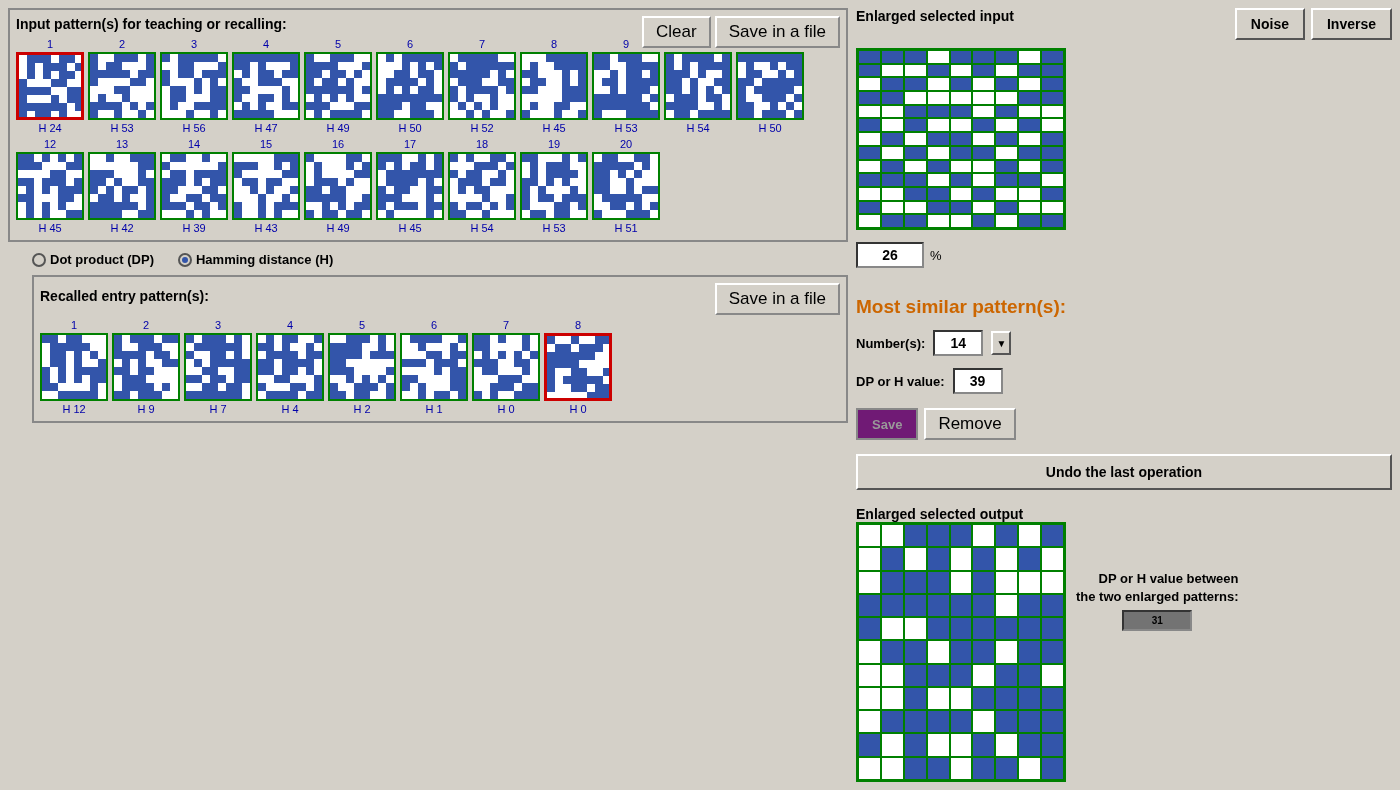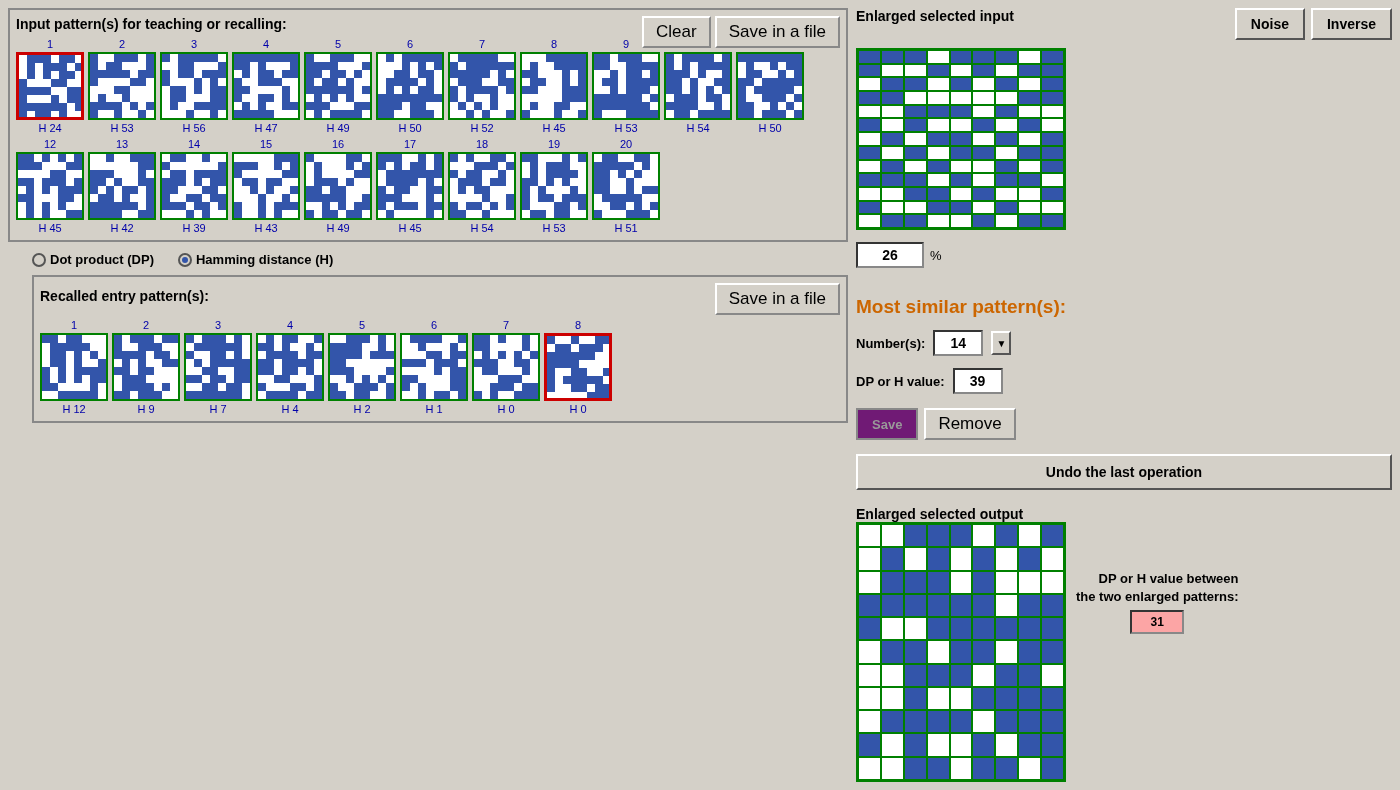--- a/index.html
+++ b/index.html
@@ -274,26 +274,26 @@
     .dp-value-label {
       font-size: 13px;
       font-weight: bold;
       text-align: right;
       margin-top: 8px;
       line-height: 1.4;
     }
 
     .dp-value-input {
       border: 2px inset #888;
-      background: #fca5a5;
+      background: #737373;
       padding: 3px 8px;
-      font-size: 12px;
+      font-size: 10px;
       text-align: center;
       font-weight: bold;
-      width: 54px;
+      width: 70px;
       margin: 4px auto;
       display: block;
     }
 
     
     .mini-pattern {
       width: 64px;
       height: 64px;
       display: grid;
       grid-template-columns: repeat(8, 1fr);

